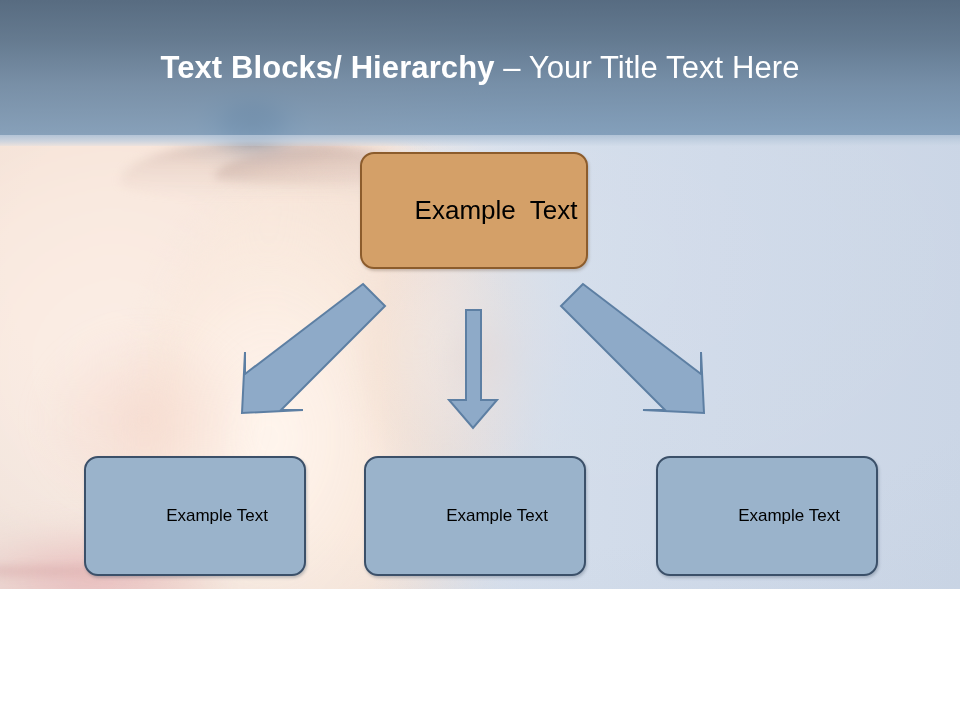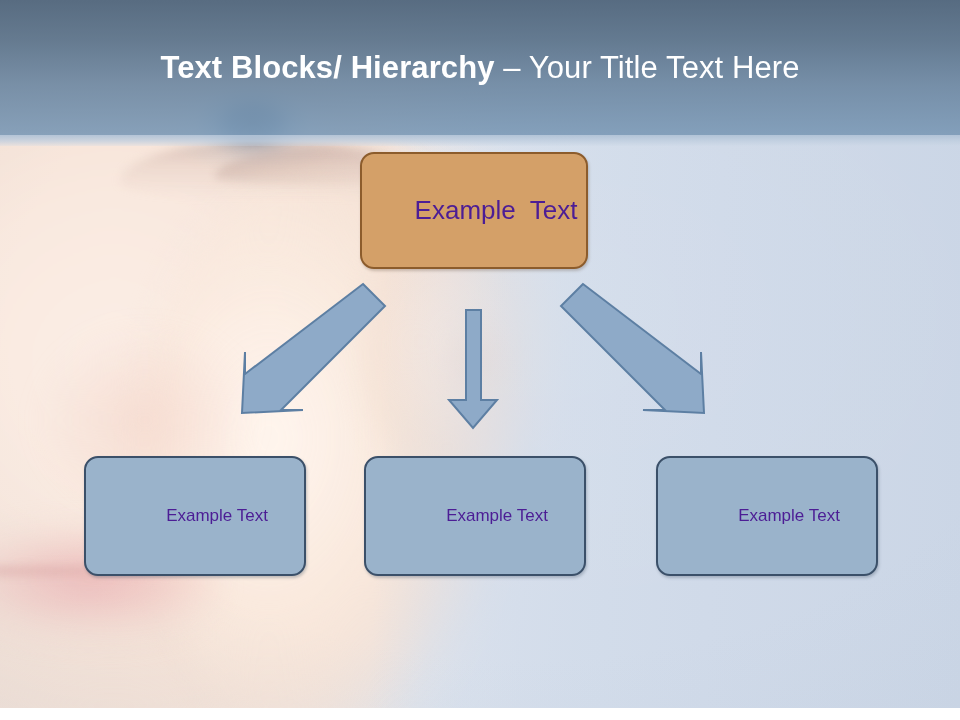--- a/index.html
+++ b/index.html
@@ -8,21 +8,21 @@
     padding: 0;
     background: #ffffff;
   }
   body {
     font-family: "Liberation Sans", sans-serif;
   }
 
   #slide {
     position: relative;
     width: 960px;
-    height: 708px;
+    height: 589px;
     overflow: hidden;
     background: #d6dfea;
   }
 
   
   .bg-base {
     position: absolute;
     inset: 0;
     background:
       linear-gradient(100deg,
@@ -242,21 +242,21 @@
   .slide-title .t-bold { font-weight: bold; }
   .slide-title .t-light { font-weight: normal; }
 
   
   .node {
     position: absolute;
     box-sizing: border-box;
     display: flex;
     align-items: center;
     justify-content: center;
-    color: #4c1d95;
+    color: #000000;
     text-align: center;
     white-space: pre;
     padding-left: 44px;
   }
   .node-top {
     left: 360px;
     top: 152px;
     width: 228px;
     height: 117px;
     background: #d4a068;

